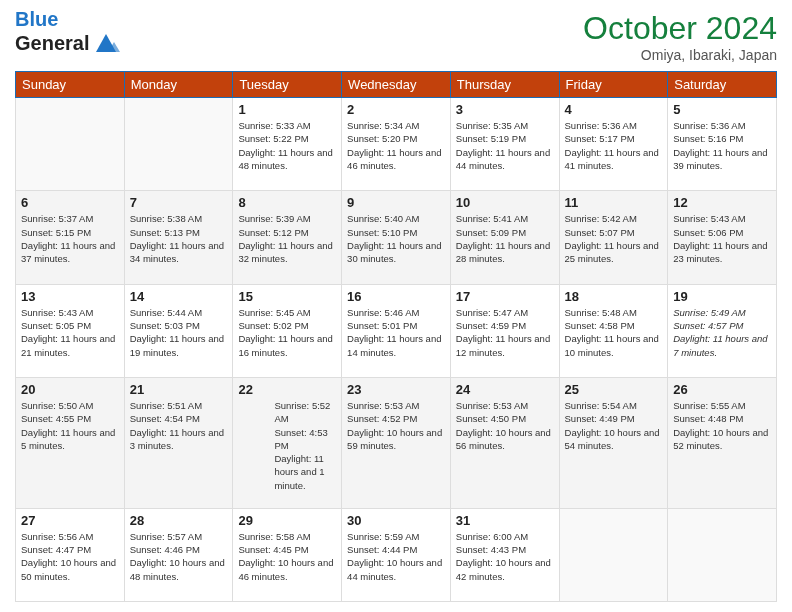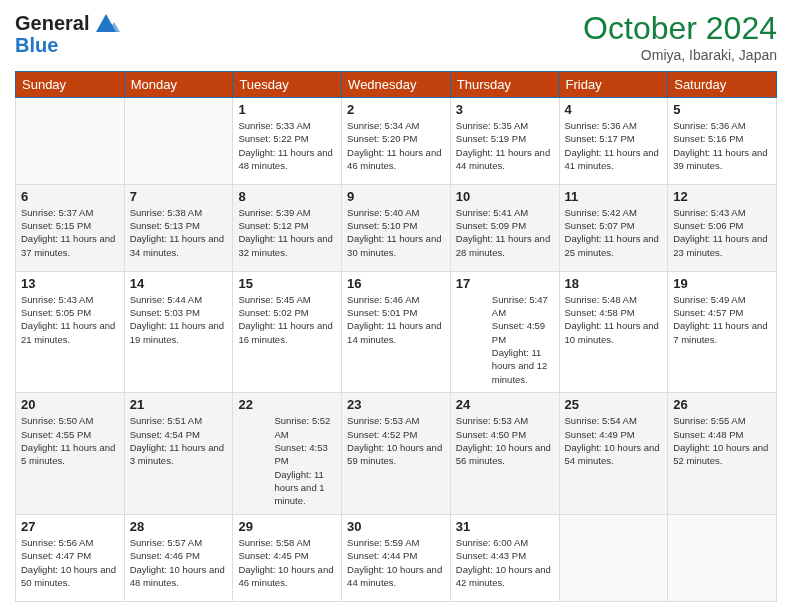--- a/index.html
+++ b/index.html
@@ -82,30 +82,30 @@
       background: #f4f4f4;
     }
   </style>
 </head>
 <body>
 
 <div class="page">
   <div class="header">
     <div class="logo">
       <div>
+        <div style="font-size:20px;font-weight:bold;color:#2176c7;line-height:1.1;margin-top:-2px;">Blue</div>
         <div style="display:flex;align-items:center;">
           <div style="font-size:20px;font-weight:bold;color:#1a1a1a;line-height:1.1;">
             <span style="color:#222;">General</span>
           </div>
           <svg width="28" height="28" viewBox="0 0 28 28" style="margin-left:3px;margin-top:-2px;">
             <polygon points="4,24 14,6 24,24" fill="#2176c7"></polygon>
             <polygon points="16,24 22,14 28,24" fill="#2176c7" opacity="0.6"></polygon>
           </svg>
         </div>
-        <div style="font-size:20px;font-weight:bold;color:#2176c7;line-height:1.1;margin-top:-2px;">Blue</div>
       </div>
     </div>
     <div class="title-section">
       <div class="month-title">October 2024</div>
       <div class="location">Omiya, Ibaraki, Japan</div>
     </div>
   </div>
 
   <table class="calendar">
     <thead>
@@ -218,33 +218,33 @@
 Daylight: 11 hours and 16 minutes.</div>
           </td>
           <td>
             <span class="day-number">16</span>
             <div class="day-info" style="white-space: pre-line;">Sunrise: 5:46 AM
 Sunset: 5:01 PM
 Daylight: 11 hours and 14 minutes.</div>
           </td>
           <td>
             <span class="day-number">17</span>
-            <div class="day-info" style="white-space: pre-line; margin-left: 36px;">Sunrise: 5:47 AM
+            <div class="day-info" style="white-space: pre-line;">Sunrise: 5:47 AM
 Sunset: 4:59 PM
 Daylight: 11 hours and 12 minutes.</div>
           </td>
           <td>
             <span class="day-number">18</span>
             <div class="day-info" style="white-space: pre-line;">Sunrise: 5:48 AM
 Sunset: 4:58 PM
 Daylight: 11 hours and 10 minutes.</div>
           </td>
           <td>
             <span class="day-number">19</span>
-            <div class="day-info" style="white-space: pre-line;">Sunrise: 5:49 AM
+            <div class="day-info" style="white-space: pre-line; font-style: italic;">Sunrise: 5:49 AM
 Sunset: 4:57 PM
 Daylight: 11 hours and 7 minutes.</div>
           </td>
         </tr>
         <tr class="row-alt">
           <td>
             <span class="day-number">20</span>
             <div class="day-info" style="white-space: pre-line;">Sunrise: 5:50 AM
 Sunset: 4:55 PM
 Daylight: 11 hours and 5 minutes.</div>

